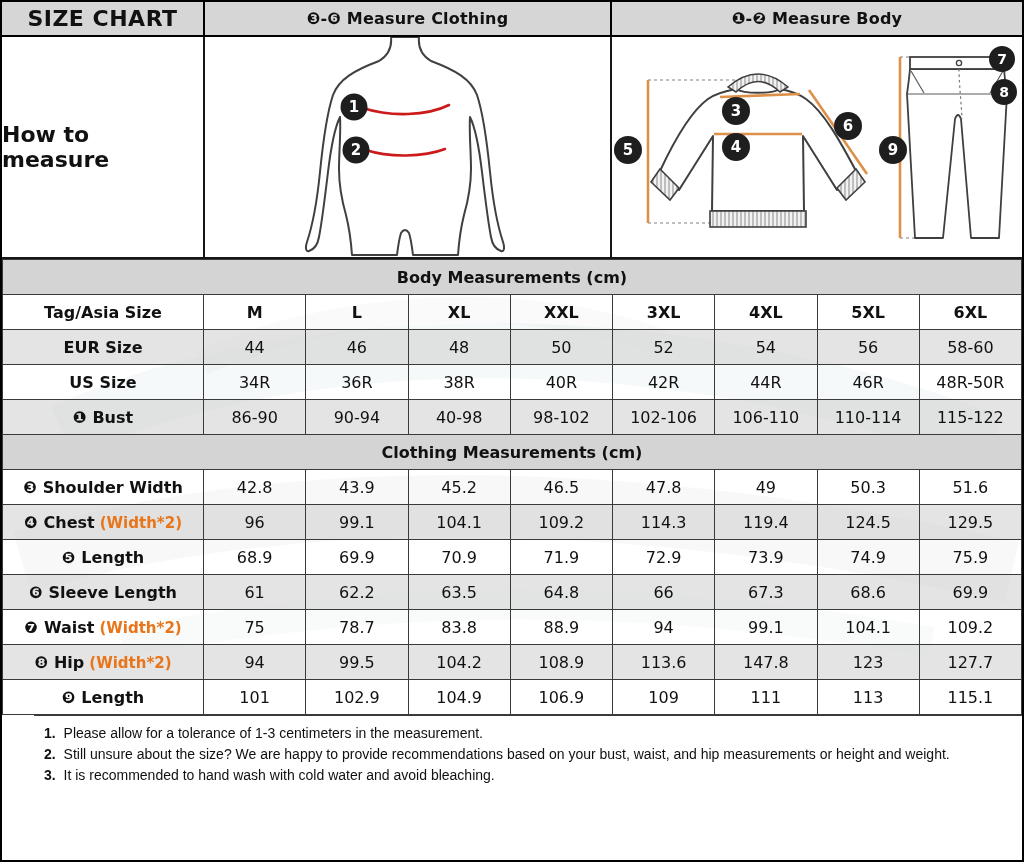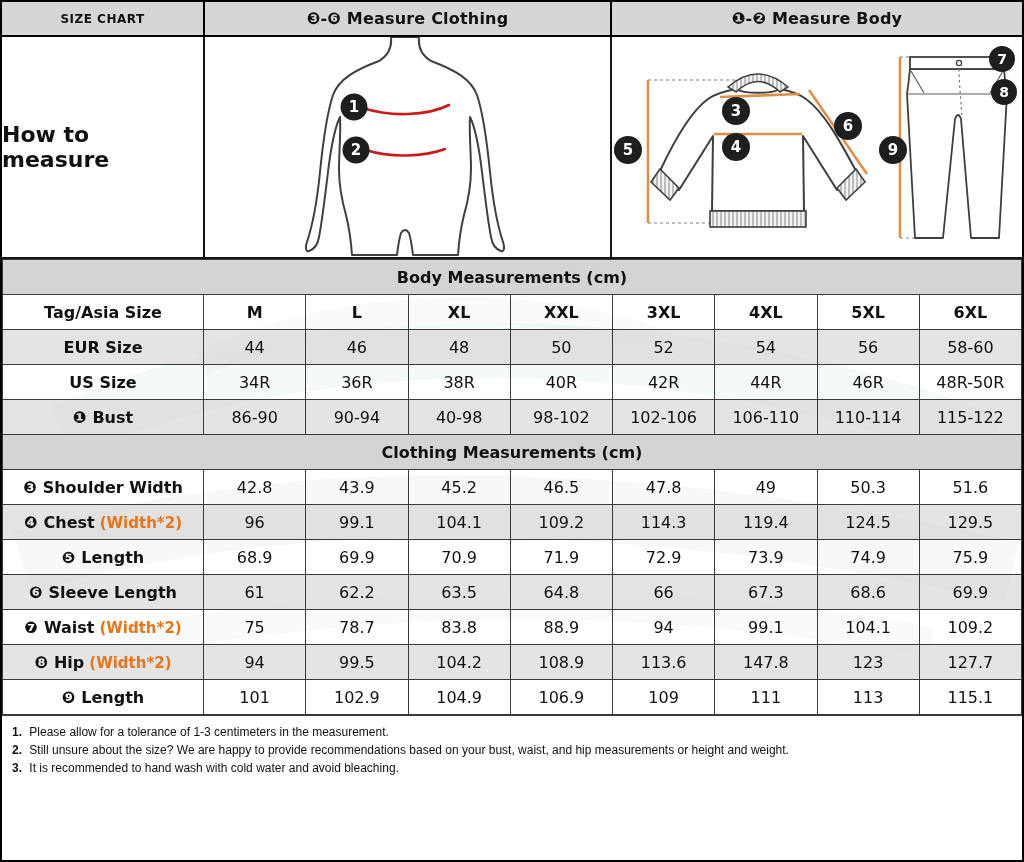--- a/index.html
+++ b/index.html
@@ -20,21 +20,21 @@
   
   .top-header{
     display:grid;grid-template-columns:201px 407px 1fr;
     background:#d6d6d6;height:33px;border-bottom:2px solid #000;
   }
   .th-cell{
     display:flex;align-items:center;justify-content:center;
     font-weight:bold;font-size:16px;letter-spacing:.2px;
   }
   .th-cell + .th-cell{border-left:2px solid #000;}
-  .th-title{font-size:12px;letter-spacing:.5px;}
+  .th-title{font-size:22px;letter-spacing:.5px;}
 
   
   .howto-row{
     display:grid;grid-template-columns:201px 407px 1fr;
     height:220px;background:#fff;border-bottom:2px solid #161616;
   }
   .howto-cell{position:relative;overflow:hidden;}
   .howto-cell + .howto-cell{border-left:2px solid #161616;}
   .howto-label{
     display:flex;align-items:center;justify-content:center;
@@ -60,22 +60,23 @@
   td.hcell{font-weight:bold;}
   td.labelcell{text-align:left;padding-left:8px;font-weight:bold;font-size:16px;}
   td.labelcell .mk{font-size:16px;margin-right:6px;}
   td.labelcell .sfx{color:#e8751a;font-weight:bold;margin-left:5px;font-size:15px;}
   td.labelcell-center{font-weight:bold;margin-top:39px;}
 
   
   .notes{
     flex:1;background:#fff;padding:7px 10px 4px 10px;
     font-family:"Liberation Sans",sans-serif;
-    font-size:12px;line-height:1.5;color:#101010;
+    font-size:14px;line-height:1.5;color:#101010;
     border-top:1px solid #3a3a3a;
+    margin-left:32px;
   }
   .note b{margin-right:4px;}
 
   svg text.mkt{font-family:"DejaVu Sans",sans-serif;font-weight:bold;fill:#fff;}
 </style>
 </head>
 <body>
 
 <div class="sheet">
 

